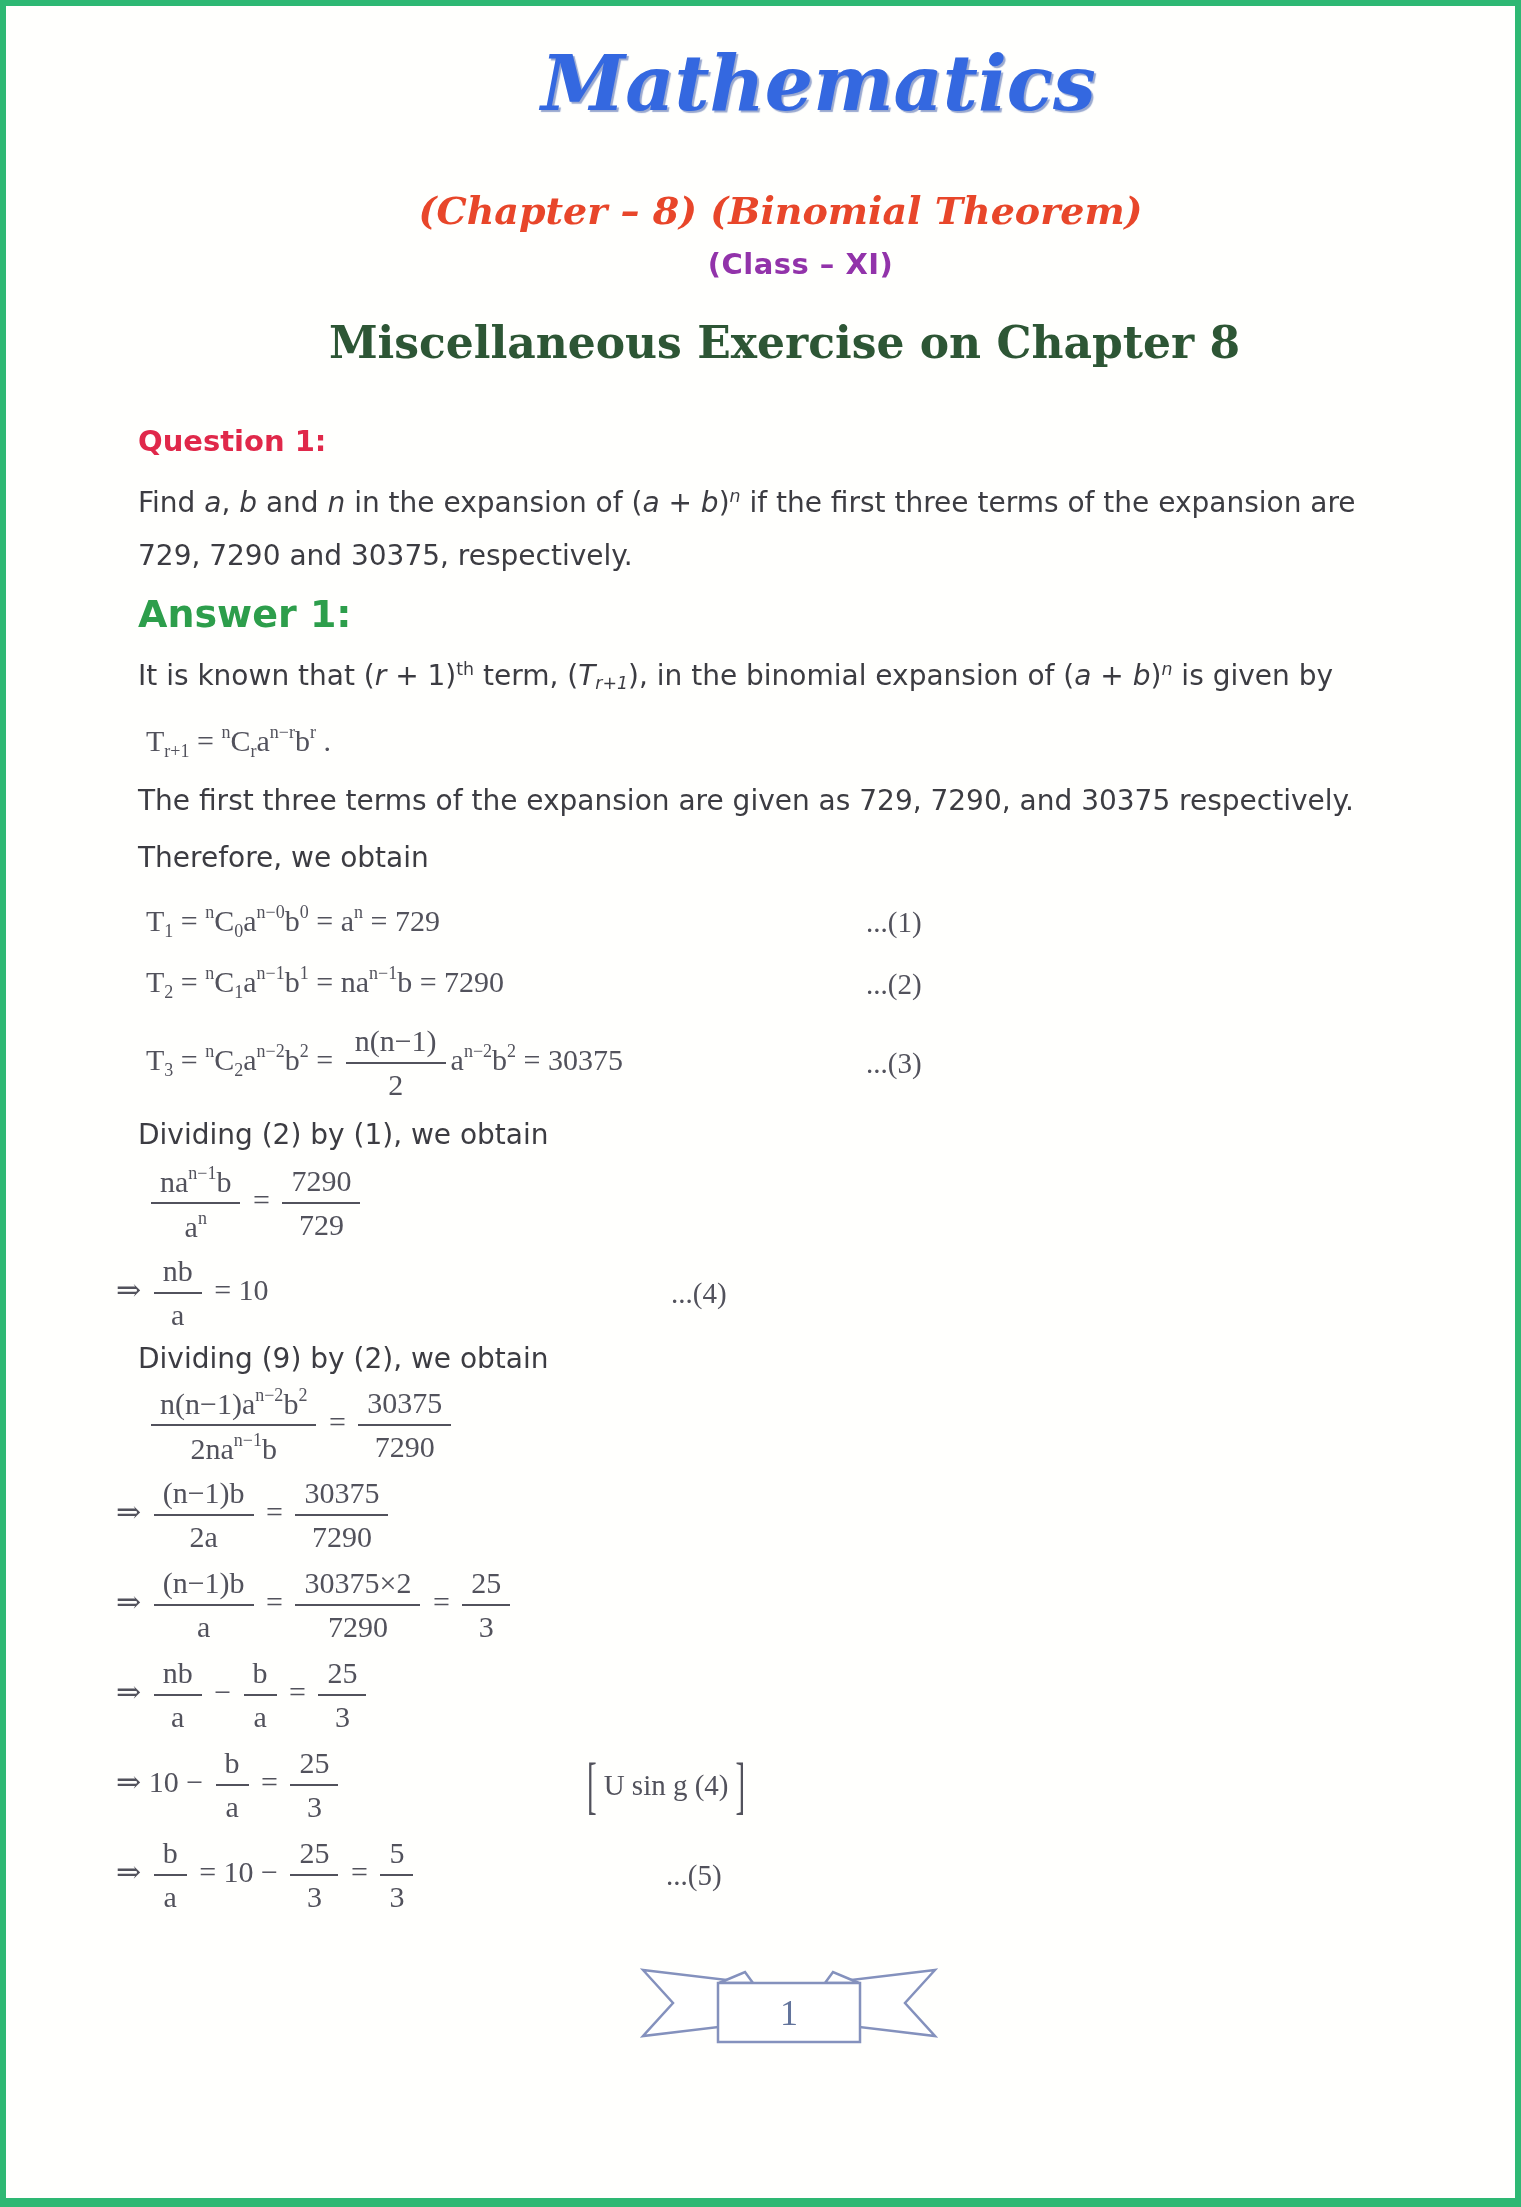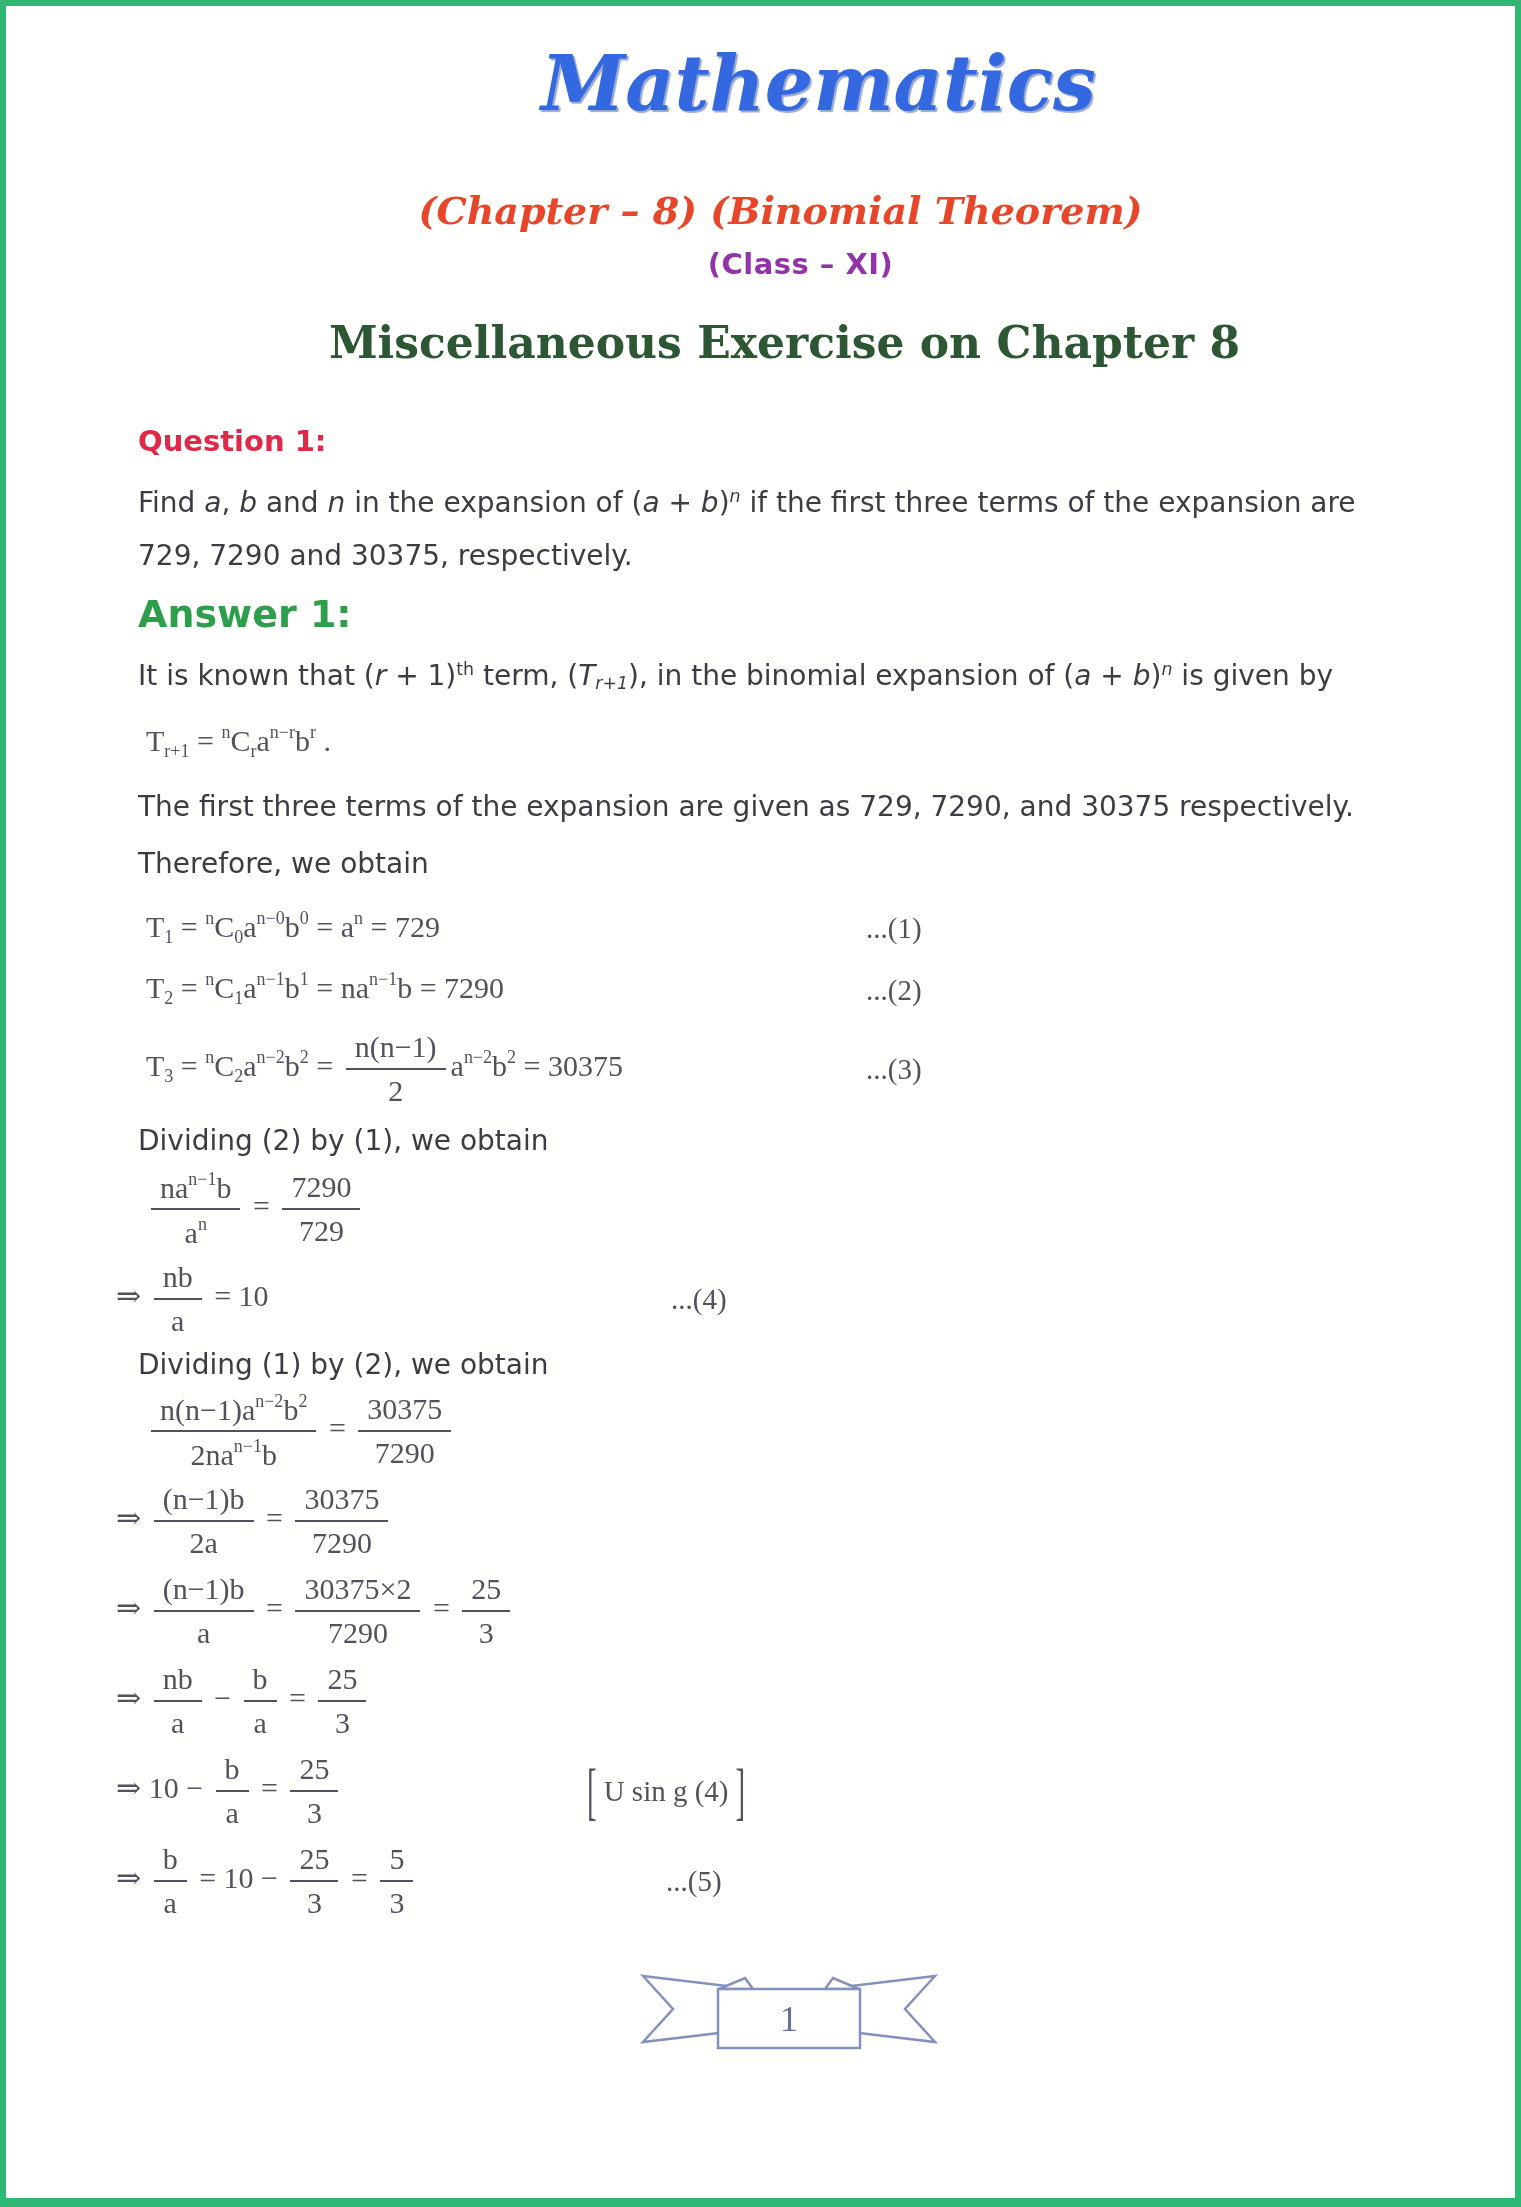--- a/index.html
+++ b/index.html
@@ -89,21 +89,21 @@
     <p class="body-line" style="margin-top:20px"><span>Find </span><span class="it">a</span><span>, </span><span class="it">b</span><span> and </span><span class="it">n</span><span> in the expansion of (</span><span class="it">a</span><span> + </span><span class="it">b</span><span>)</span><span class="sup it">n</span><span> if the first three terms of the expansion are</span></p>
     <p class="body-line" style="margin-top:17px">729, 7290 and 30375, respectively.</p>
 
     <div class="a-label">Answer 1:</div>
     <p class="body-line" style="margin-top:15px"><span>It is known that (</span><span class="it">r</span><span> + 1)</span><span class="sup">th</span><span> term, (</span><span class="it">T</span><span class="sub it">r+1</span><span>), in the binomial expansion of (</span><span class="it">a</span><span> + </span><span class="it">b</span><span>)</span><span class="sup it">n</span><span> is given by</span></p>
 
     <div class="eq-row plain" style="margin-top:20px">
       <span class="math"><span>T</span><span class="sub">r+1</span><span> = </span><span class="sup">n</span><span>C</span><span class="sub">r</span><span>a</span><span class="sup">n−r</span><span>b</span><span class="sup">r</span><span> .</span></span>
     </div>
 
-    <p class="body-line" style="margin-top:26px">The first three terms of the expansion are given as 729, 7290, and 30375 respectively.</p>
+    <p class="body-line" style="margin-top:20px">The first three terms of the expansion are given as 729, 7290, and 30375 respectively.</p>
     <p class="body-line" style="margin-top:20px">Therefore, we obtain</p>
 
     <div class="eq-row plain" style="margin-top:26px">
       <span class="math"><span>T</span><span class="sub">1</span><span> = </span><span class="sup">n</span><span>C</span><span class="sub">0</span><span>a</span><span class="sup">n−0</span><span>b</span><span class="sup">0</span><span> = a</span><span class="sup">n</span><span> = 729</span></span>
       <span class="eq-num" style="left:750px">...(1)</span>
     </div>
 
     <div class="eq-row plain" style="margin-top:22px">
       <span class="math"><span>T</span><span class="sub">2</span><span> = </span><span class="sup">n</span><span>C</span><span class="sub">1</span><span>a</span><span class="sup">n−1</span><span>b</span><span class="sup">1</span><span> = na</span><span class="sup">n−1</span><span>b = 7290</span></span>
       <span class="eq-num" style="left:750px">...(2)</span>
@@ -118,21 +118,21 @@
 
     <div class="eq-row plain" style="margin-top:8px">
       <span class="math"><span class="frac"><span class="num"><span>na</span><span class="sup">n−1</span><span>b</span></span><span class="den"><span>a</span><span class="sup">n</span></span></span><span> = </span><span class="frac"><span class="num"><span>7290</span></span><span class="den"><span>729</span></span></span></span>
     </div>
 
     <div class="eq-row arrow" style="margin-top:6px">
       <span class="math"><span>⇒ </span><span class="frac"><span class="num"><span>nb</span></span><span class="den"><span>a</span></span></span><span> = 10</span></span>
       <span class="eq-num" style="left:555px">...(4)</span>
     </div>
 
-    <p class="body-line" style="margin-top:6px">Dividing (1) by (2), we obtain</p>
+    <p class="body-line" style="margin-top:6px">Dividing (9) by (2), we obtain</p>
 
     <div class="eq-row plain" style="margin-top:6px">
       <span class="math"><span class="frac"><span class="num"><span>n(n−1)a</span><span class="sup">n−2</span><span>b</span><span class="sup">2</span></span><span class="den"><span>2na</span><span class="sup">n−1</span><span>b</span></span></span><span> = </span><span class="frac"><span class="num"><span>30375</span></span><span class="den"><span>7290</span></span></span></span>
     </div>
 
     <div class="eq-row arrow" style="margin-top:6px">
       <span class="math"><span>⇒ </span><span class="frac"><span class="num"><span>(n−1)b</span></span><span class="den"><span>2a</span></span></span><span> = </span><span class="frac"><span class="num"><span>30375</span></span><span class="den"><span>7290</span></span></span></span>
     </div>
 
     <div class="eq-row arrow" style="margin-top:8px">

